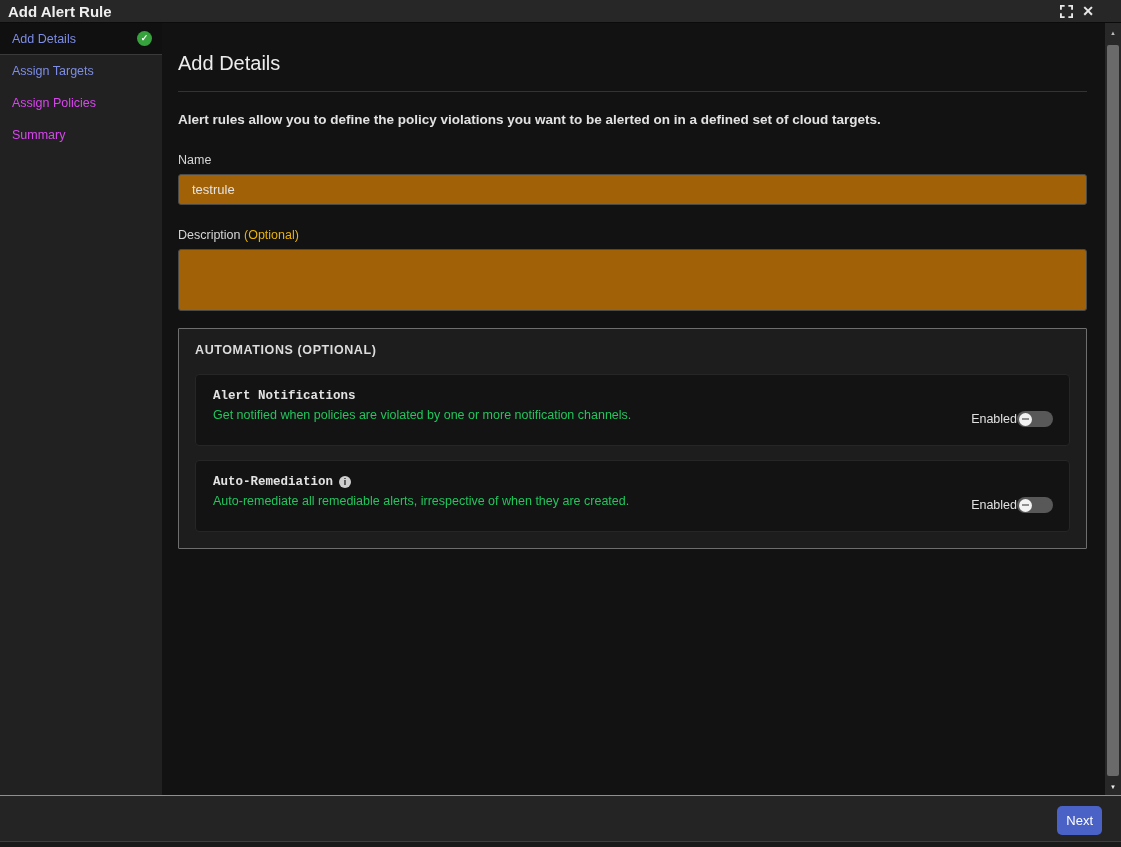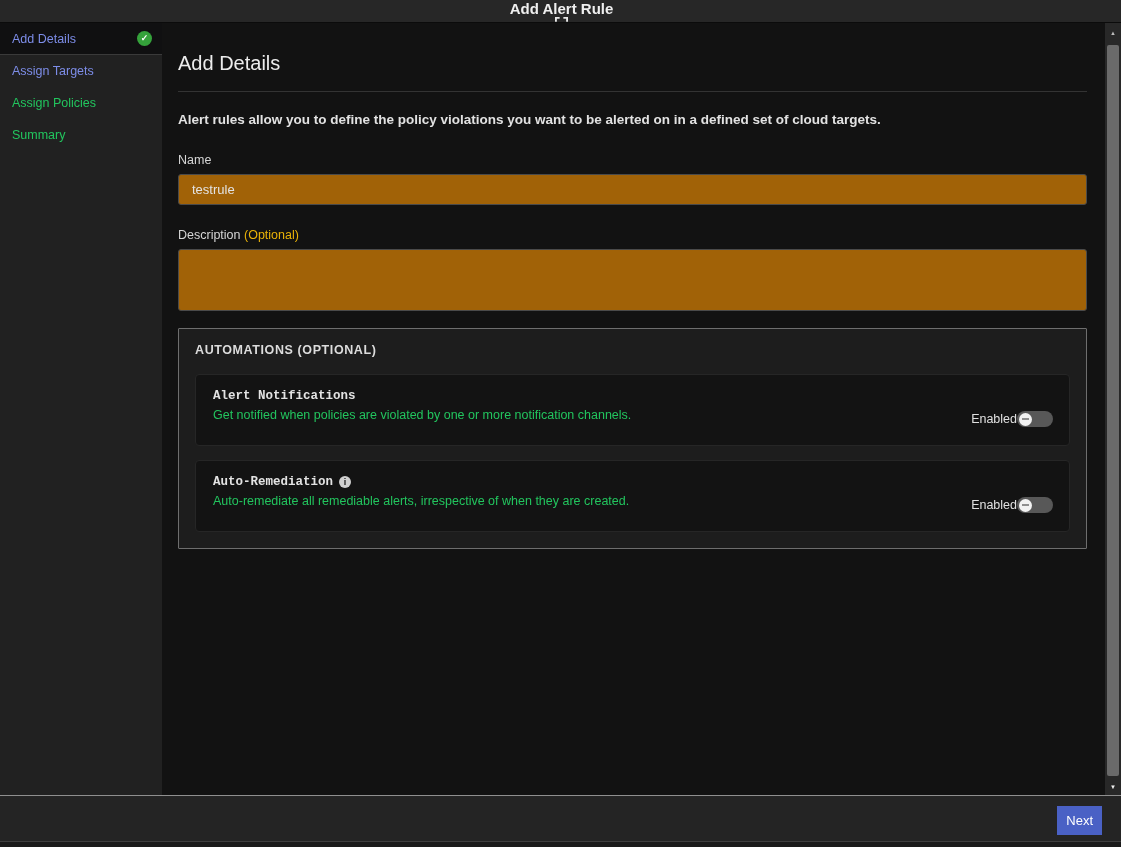--- a/index.html
+++ b/index.html
@@ -12,22 +12,21 @@
     overflow: hidden;
   }
 
   
   .dlg-header {
     height: 23px;
     background: #272727;
     border-bottom: 1px solid #0b0b0b;
     display: flex;
     align-items: center;
-    padding: 0 6px 0 8px;
-    flex-direction: column;
+    padding: 0 22px 0 8px;
   }
   .dlg-title { font-size: 15px; font-weight: bold; color: #efefef; }
   .dlg-header .spacer { flex: 1; }
   .hdr-icon {
     width: 22px; height: 20px;
     display: flex; align-items: center; justify-content: center;
     cursor: pointer; color: #e8e8e8;
   }
   .close-glyph { font-size: 14px; font-weight: bold; line-height: 1; }
   .fs-svg { display: block; }
@@ -44,21 +43,21 @@
     font-size: 12.5px;
     cursor: pointer;
   }
   .step.active {
     background: #101011;
     color: #7d8de8;
     justify-content: space-between;
     border-bottom: 1px solid #3a3a3a;
   }
   .step.visited { color: #7d8de8; }
-  .step.pending { color: #22c55e; text-align: center; }
+  .step.pending { color: #d946ef; text-align: center; }
   .check-badge {
     width: 15px; height: 15px; border-radius: 50%;
     background: #35a23b; color: #ffffff;
     font-size: 9px; font-weight: bold;
     line-height: 15px; text-align: center; flex: none;
   }
 
   
   .content { flex: 1; padding: 0 18px 0 16px; background: #121212; overflow: hidden; }
   .page-title { font-size: 20px; font-weight: 400; color: #ececec; margin-top: 29px; line-height: 22px; }
@@ -154,21 +153,21 @@
     height: 46px;
     background: #242424;
     border-top: 1px solid #8f8f8f;
     position: relative;
   }
   .footer-edge { height: 6px; background: #1a1a1a; border-top: 1px solid #3e3e3e; }
   .next-btn {
     position: absolute; right: 19px; top: 10px;
     min-width: 40px; height: 29px;
     background: #4a61c5; color: #ffffff;
-    border: none; border-radius: 0;
+    border: none; border-radius: 5px;
     font-family: "Liberation Sans", sans-serif;
     font-size: 13px;
     padding: 0 9px;
     cursor: pointer;
   }
 </style>
 </head>
 <body>
 
 <div class="dlg-header">

